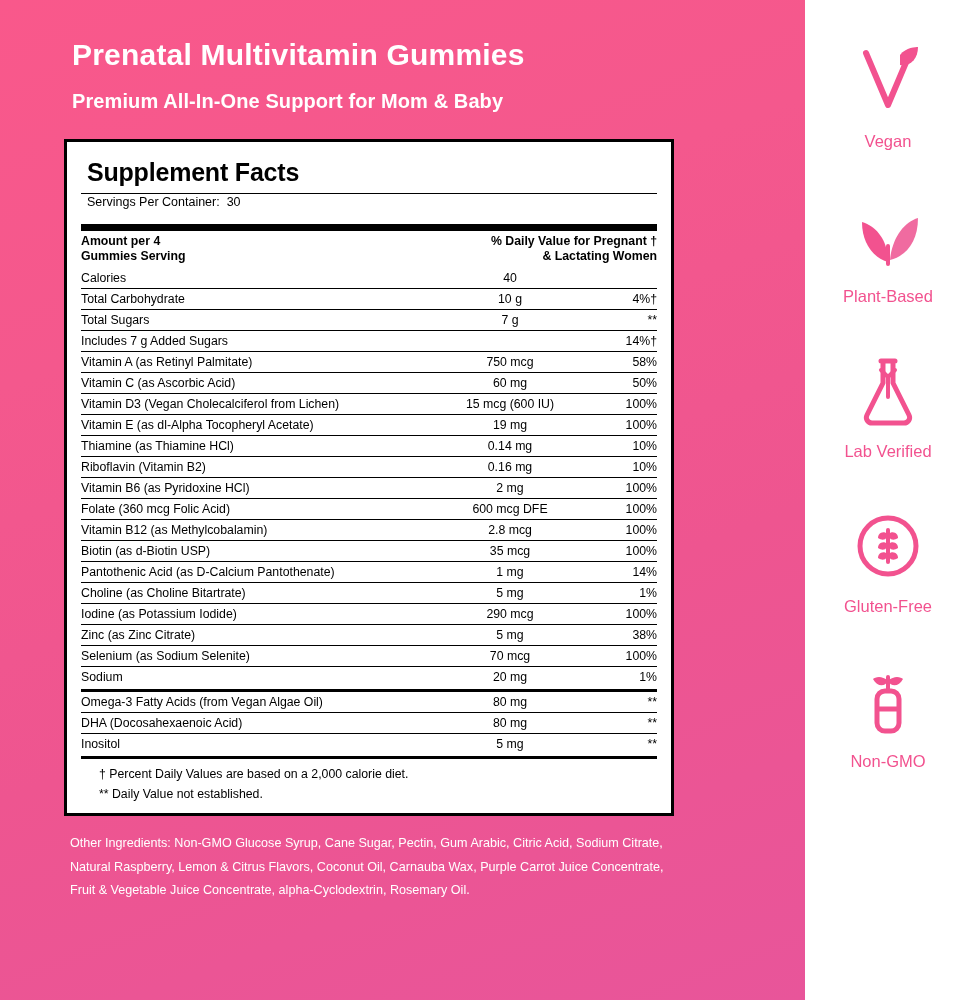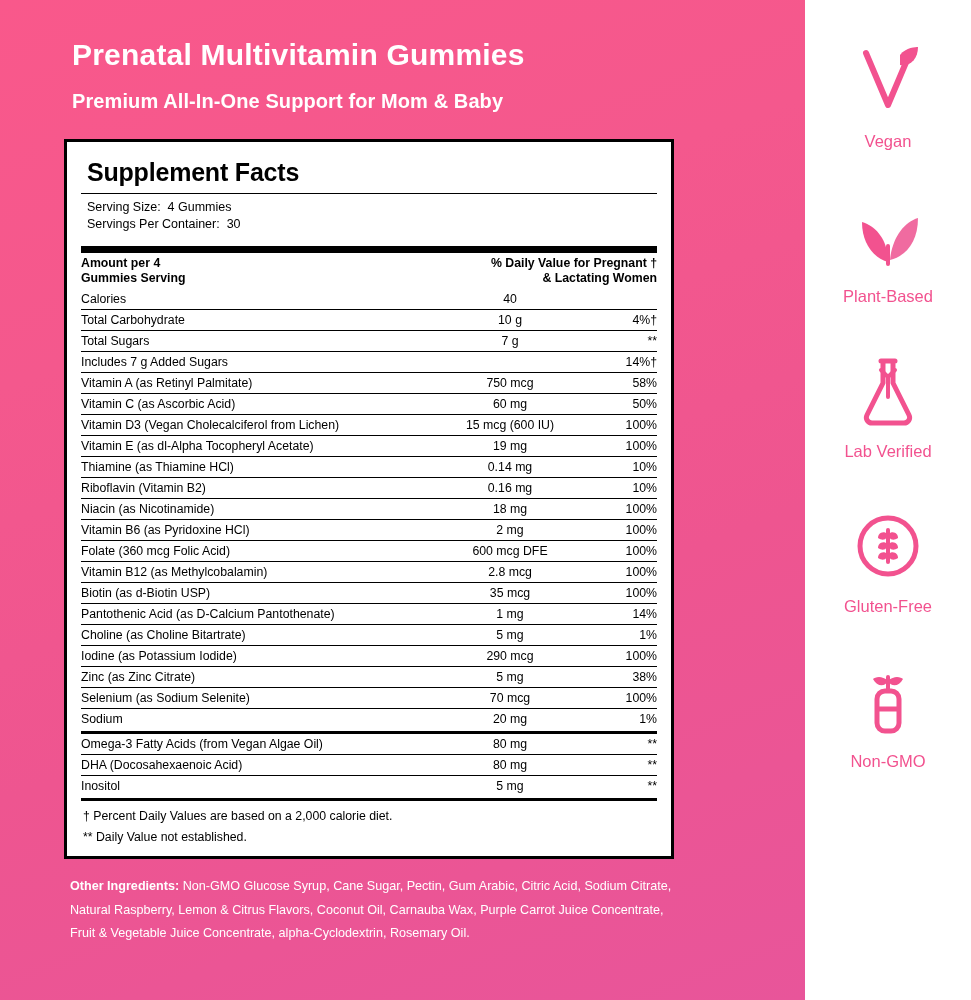--- a/index.html
+++ b/index.html
@@ -86,32 +86,32 @@
     font-weight: bold;
     font-size: 12.3px;
     padding-bottom: 6px;
     padding-top: 4px;
     line-height: 1.25;
   }
   .hdr-right { text-align: right; padding-right: 10px; }
 
   .footnotes {
     font-size: 12.3px;
-    margin-left: 2px;
+    margin-left: 18px;
     line-height: 1.5;
     padding-top: 6px;
   }
   .other-ing {
     color: #ffffff;
     font-size: 12.6px;
     line-height: 1.85;
     margin: 16px 0 0 34px;
     width: 620px;
   }
-  .other-ing b { font-weight: bold; }
+  .other-ing b { font-weight: normal; }
 
   
   .right-rail {
     width: 166px;
     height: 1000px;
     background: #ffffff;
     display: flex;
     flex-direction: column;
     align-items: center;
     justify-content: flex-start;
@@ -143,24 +143,20 @@
   <div class="left-panel">
 
     <div class="product-title">Prenatal Multivitamin Gummies</div>
     <div class="product-subtitle">Premium All-In-One Support for Mom &amp; Baby</div>
 
     <div class="facts-box">
       <div class="facts-title">Supplement Facts</div>
 
       <div class="rule-thin"></div>
 
-      <div class="serving-line" style="margin-top:5px;">
-        <span>Serving Size:</span>
-        &nbsp;<span>4 Gummies</span>
-      </div>
       <div class="serving-line" style="margin-bottom:13px;">
         <span>Servings Per Container:</span>
         &nbsp;<span>30</span>
       </div>
 
       <div class="rule-thick"></div>
 
       <table class="facts">
         <tbody>
           <tr class="hdr-row">
@@ -219,25 +215,20 @@
               <td class="name">Thiamine (as Thiamine HCl)</td>
               <td class="amount">0.14 mg</td>
               <td class="dv">10%</td>
             </tr>
             <tr class="line">
               <td class="name">Riboflavin (Vitamin B2)</td>
               <td class="amount">0.16 mg</td>
               <td class="dv">10%</td>
             </tr>
             <tr class="line">
-              <td class="name">Niacin (as Nicotinamide)</td>
-              <td class="amount">18 mg</td>
-              <td class="dv">100%</td>
-            </tr>
-            <tr class="line">
               <td class="name">Vitamin B6 (as Pyridoxine HCl)</td>
               <td class="amount">2 mg</td>
               <td class="dv">100%</td>
             </tr>
             <tr class="line">
               <td class="name">Folate (360 mcg Folic Acid)</td>
               <td class="amount">600 mcg DFE</td>
               <td class="dv">100%</td>
             </tr>
             <tr class="line">

